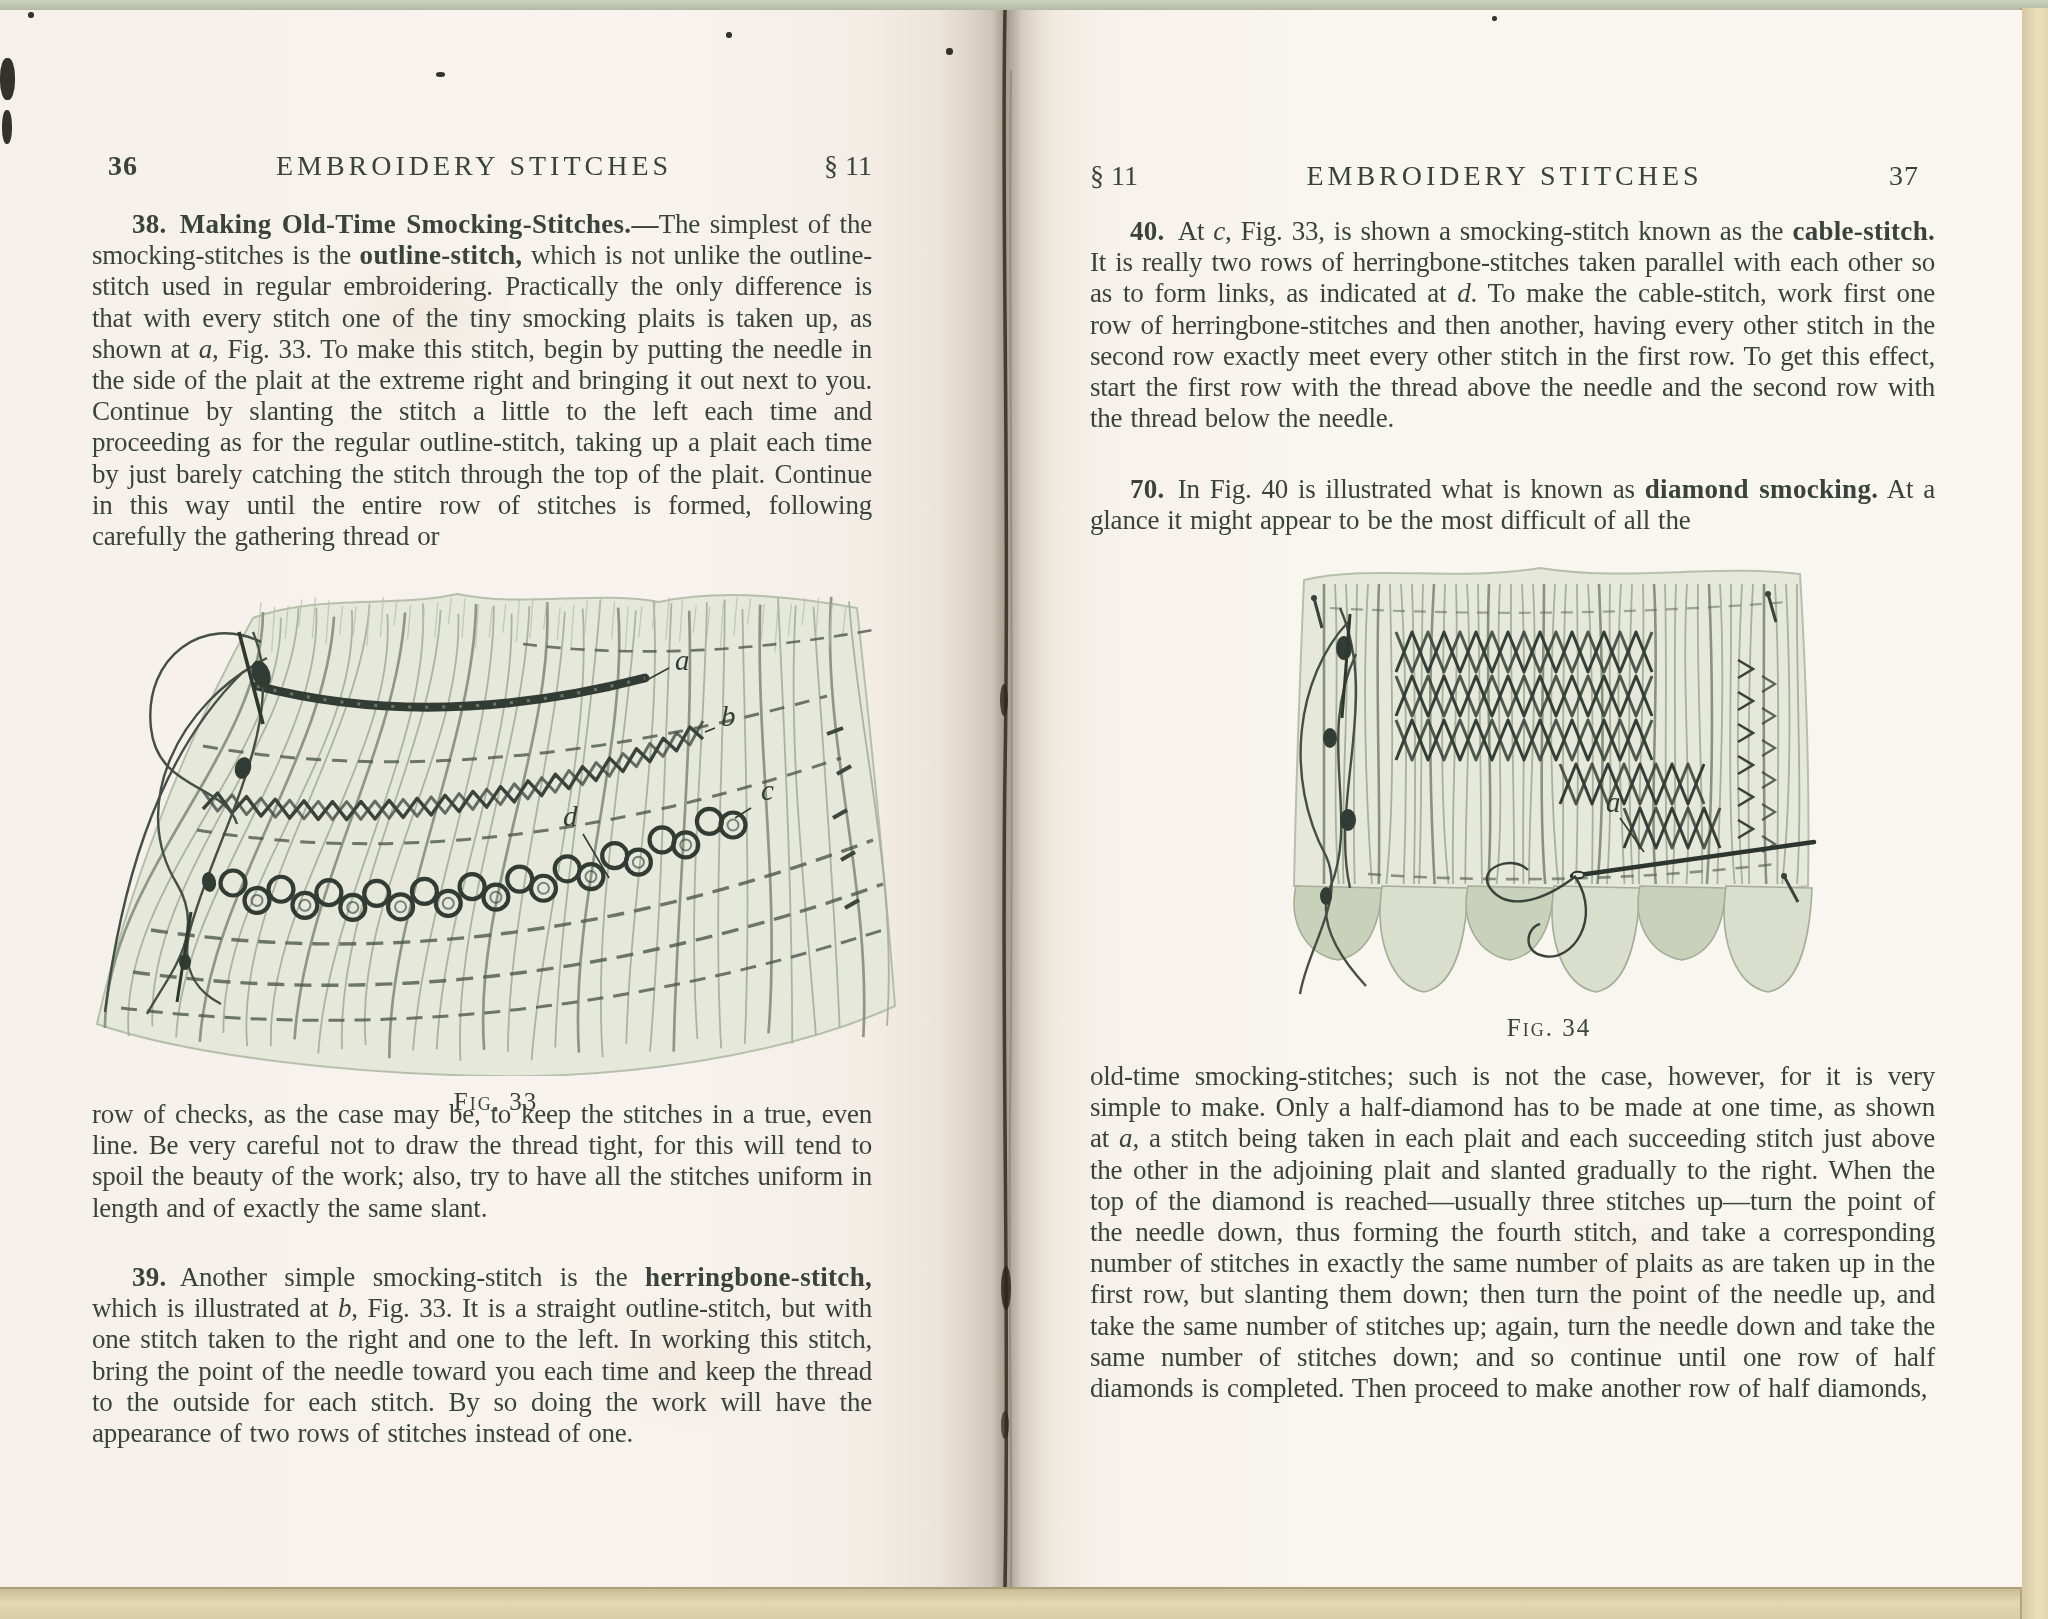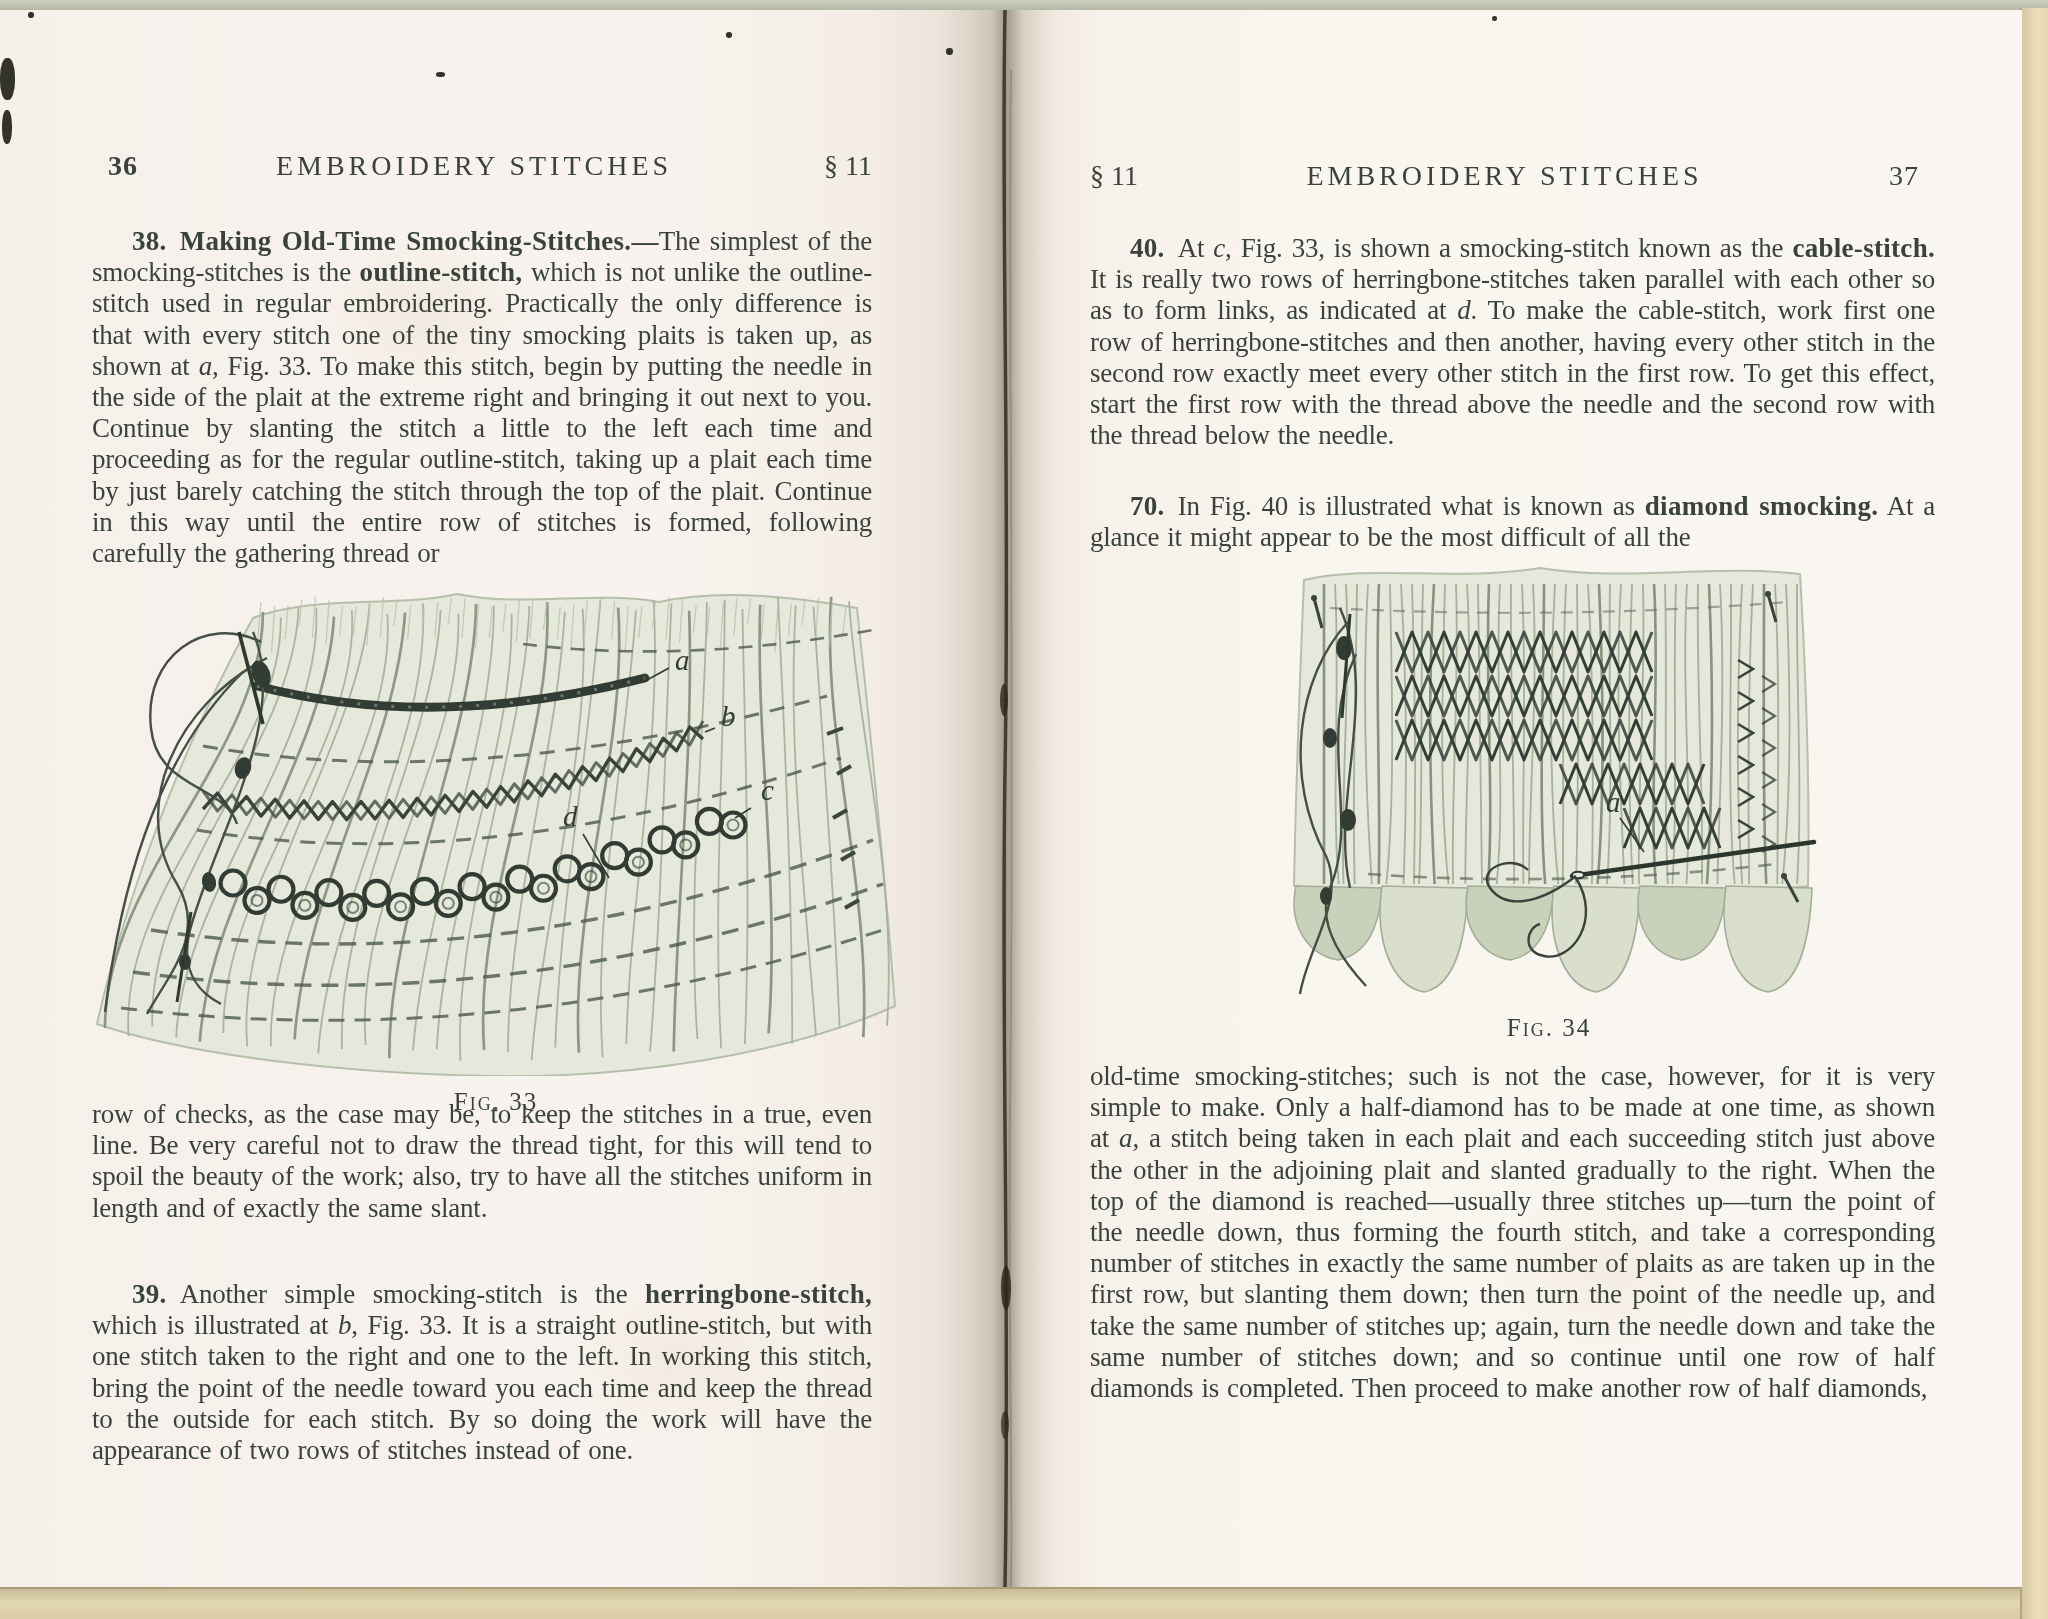--- a/index.html
+++ b/index.html
@@ -28,21 +28,21 @@
 
   .header{position:absolute;font-size:28px;color:#39433b;height:34px;}
   .header .hl{position:absolute;left:16px;top:0;font-weight:bold;letter-spacing:1px;}
   .header .hc{position:absolute;left:0;right:16px;top:0;text-align:center;letter-spacing:4px;}
   .header .hr{position:absolute;right:0;top:0;}
   .header .hr-num{position:absolute;right:16px;top:0;font-weight:normal;letter-spacing:1px;}
   .header .hl-sec{position:absolute;left:0;top:0;}
 
   .tb{position:absolute;font-size:27px;line-height:31.2px;color:#39433b;
       text-align:justify;letter-spacing:-0.2px;word-spacing:1.5px;}
-  .tb.ind{text-indent:40px;margin-top:17px;}
+  .tb.ind{text-indent:40px;}
   .tb b{font-weight:bold;letter-spacing:0.3px;}
   .tb i{font-style:italic;}
   .tb .gap{margin-right:13px;}
 
   .figure{position:absolute;}
   .figcap{position:absolute;font-size:25px;color:#39433b;text-align:center;
       font-variant:small-caps;letter-spacing:2px;}
 </style>
 </head>
 <body>

